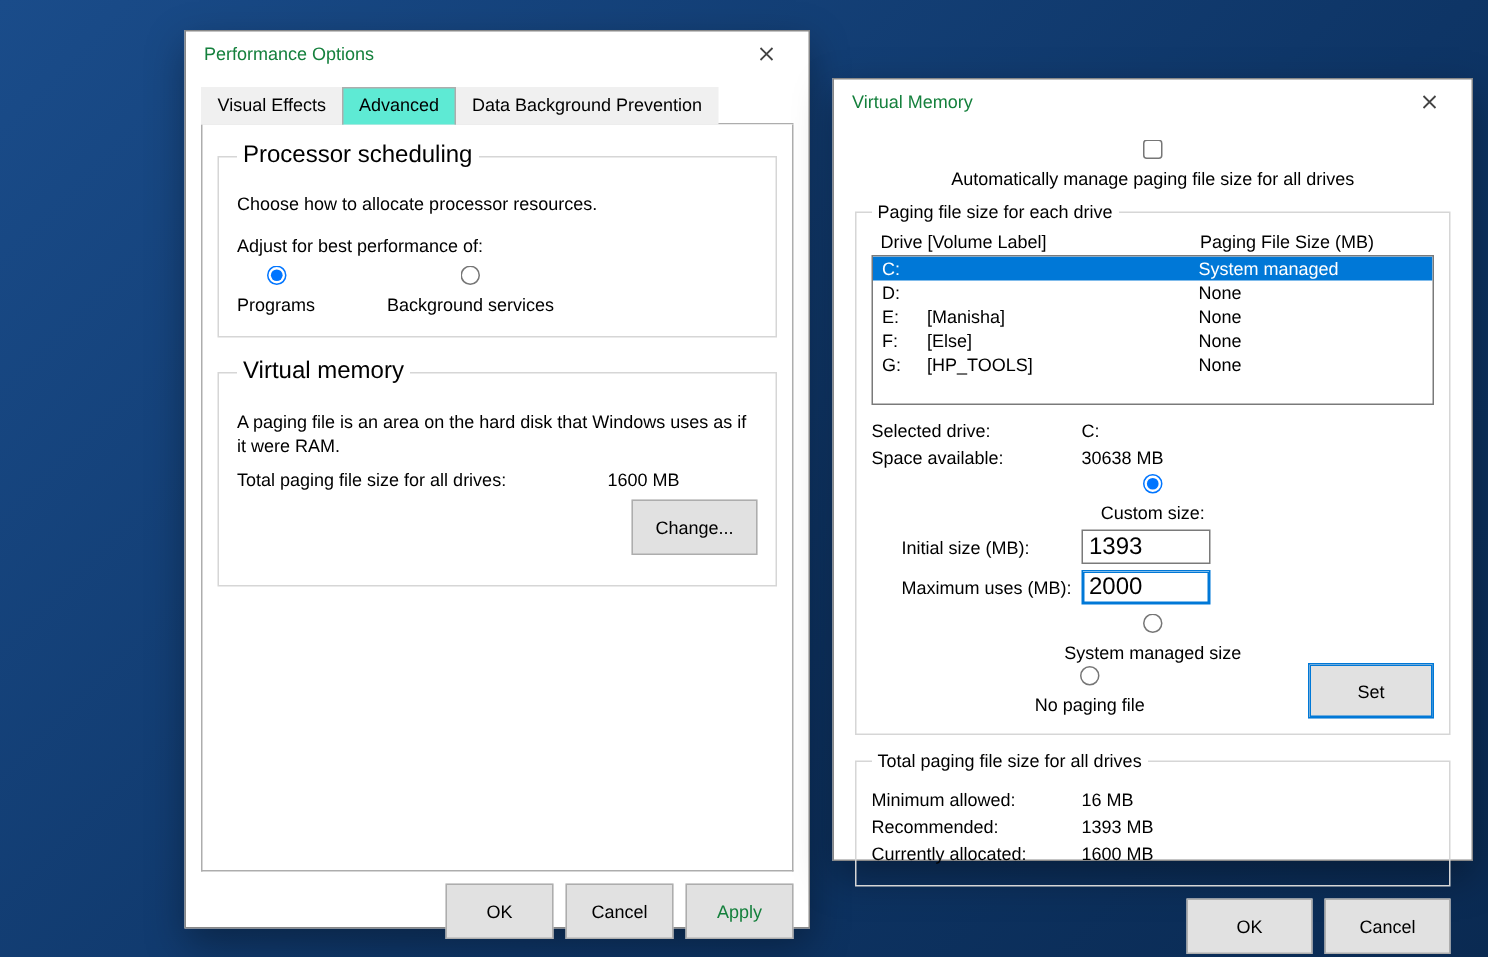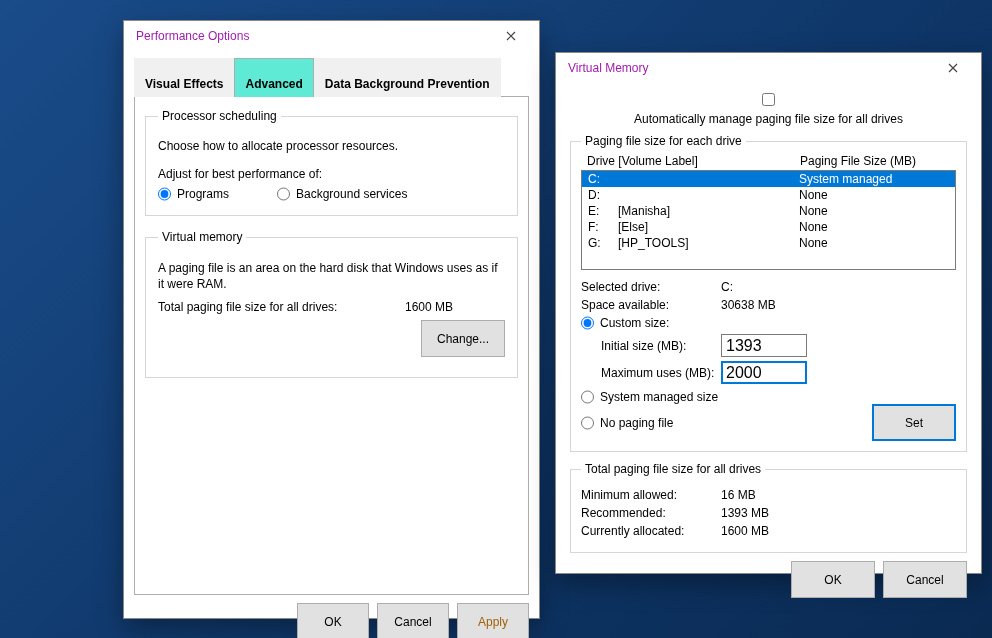--- a/index.html
+++ b/index.html
@@ -1,36 +1,36 @@
 <!DOCTYPE html>
 <html><head>
 <meta charset="utf-8">
 <style>
   html,body{margin:0;padding:0;font-family:"Segoe UI",Tahoma,sans-serif;font-size:12px;color:#000;}
   body{background:linear-gradient(135deg,#1a4c8a 0%,#0e3566 60%,#0a2a52 100%);width:992px;height:638px;overflow:hidden;position:relative;}
   .window{position:absolute;background:#fff;border:1px solid #888;box-shadow:0 10px 25px rgba(0,0,0,.35);}
-  .titlebar{height:30px;display:flex;align-items:center;padding:0 8px 0 12px;font-size:12px;color:#a21caf;}
+  .titlebar{height:30px;display:flex;align-items:center;padding:0 8px 0 12px;font-size:12px;color:#15803d;}
   .titlebar .title{flex:1;}
   .titlebar .close{width:40px;height:24px;display:flex;align-items:center;justify-content:center;cursor:pointer;}
   .titlebar .close svg{width:10px;height:10px;stroke:#444;stroke-width:1.2;}
   
   #perf{left:123px;top:20px;width:415px;height:597px;}
   .tabs{display:flex;margin:6px 10px 0 10px;border-bottom:1px solid #adadad;}
-  .tab{padding:18px 10px 6px 10px;border:1px solid transparent;border-bottom:none;cursor:pointer;position:relative;top:1px;background:#f0f0f0;font-weight:bold;}
+  .tab{padding:4px 10px 6px 10px;border:1px solid transparent;border-bottom:none;cursor:pointer;position:relative;top:1px;background:#f0f0f0;}
   .tab.active{background:#5eead4;border-color:#adadad;z-index:2;}
   .tabpanel{border:1px solid #adadad;border-top:none;margin:0 10px 8px 10px;padding:12px 10px 8px 10px;height:498px;box-sizing:border-box;background:#fff;}
   fieldset.group{border:1px solid #d6d6d6;margin:0 0 14px 0;padding:10px 12px 14px 12px;}
-  fieldset.group>legend{padding:0 4px;font-size:12px;}
+  fieldset.group>legend{padding:0 4px;font-size:16px;}
   .row{margin:6px 0;}
   .radio-row{display:flex;gap:48px;margin-top:6px;align-items:center;}
-  label.radio{display:flex;gap:6px;cursor:pointer;}
+  label.radio{display:flex;align-items:center;gap:6px;cursor:pointer;flex-direction:column;}
   label.radio input{margin:0;}
   .bottom-buttons{display:flex;justify-content:flex-end;gap:8px;padding:0 10px 8px 0;}
   button.win{min-width:72px;height:37px;background:#e1e1e1;border:1px solid #adadad;font-family:inherit;font-size:12px;cursor:pointer;}
-  button.win:disabled{color:#a16207;cursor:default;}
+  button.win:disabled{color:#15803d;cursor:default;}
   button.win.default{border-color:#0078d7;box-shadow:inset 0 0 0 1px #0078d7;}
   
   #vmem{left:555px;top:52px;width:425px;height:520px;}
   .vmbody{padding:10px 14px 8px 14px;}
   label.check{display:flex;align-items:center;gap:6px;cursor:pointer;margin-bottom:8px;flex-direction:column;}
   label.check input{margin:0;}
   .drivelist{border:1px solid #7a7a7a;height:98px;overflow:hidden;font-size:12px;}
   .dl-head{display:flex;padding:2px 6px 2px 6px;}
   .dl-head .c1{flex:1;}
   .dl-head .c2{width:150px;text-align:left;}

